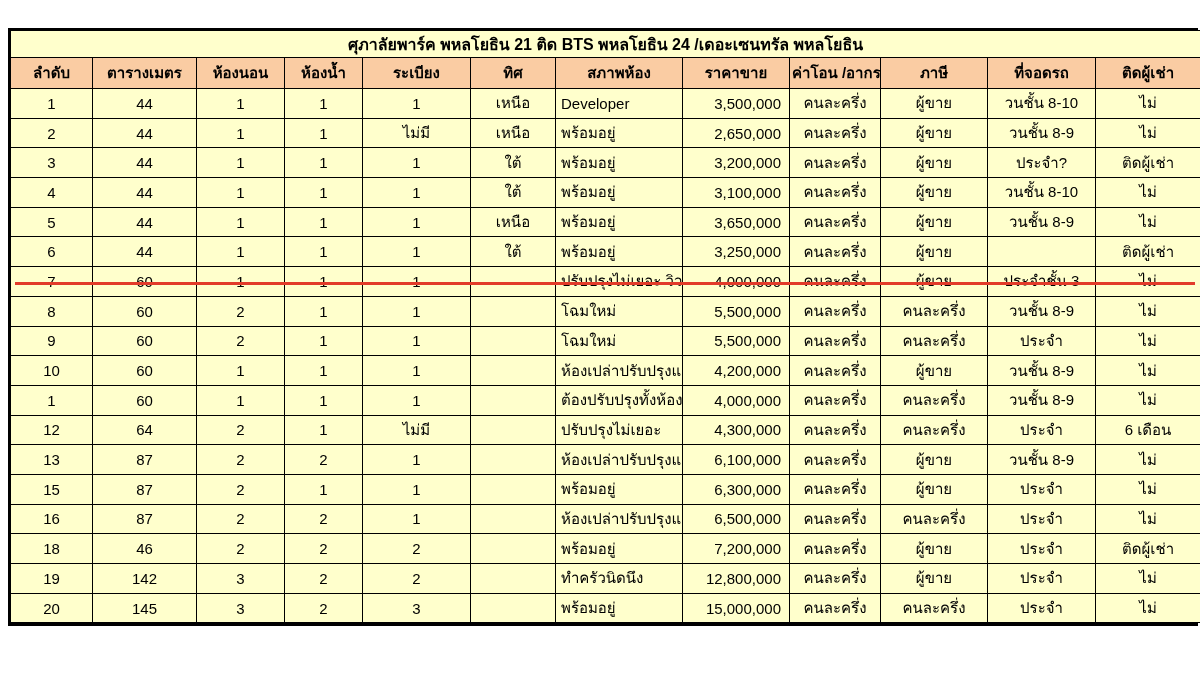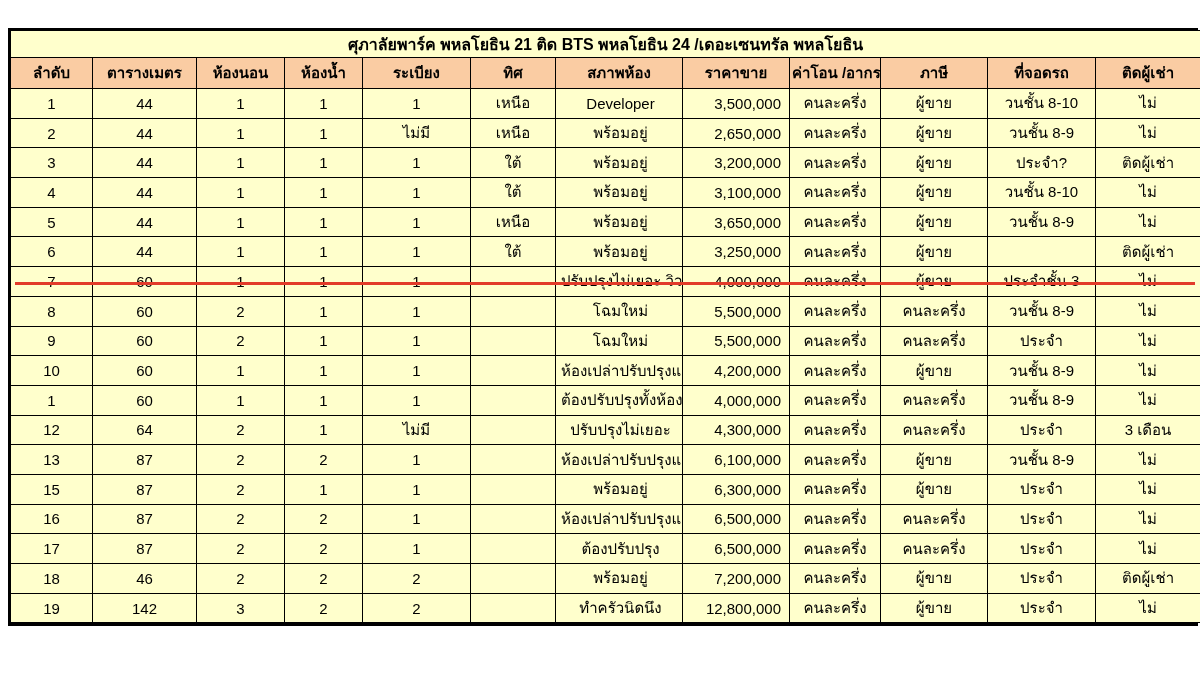--- a/index.html
+++ b/index.html
@@ -21,21 +21,21 @@
     padding: 0 2px;
   }
   tr.title-row th {
     height: 27px; background: #ffffcc; font-weight: bold; font-size: 16px;
     border-bottom: 1px solid #000;
   }
   tr.header-row th {
     height: 31px; background: #facca3; font-weight: bold; font-size: 15px;
   }
   
-  td.col-condition { text-align: center; padding-left: 5px; }
+  td.col-condition { text-align: left; padding-left: 5px; }
   td.col-price { text-align: right; padding-right: 8px; }
   
   .strike-line {
     position: absolute; left: 5px; right: 1px; height: 2.5px;
     background: #e23b2a; z-index: 5; pointer-events: none;
   }
 </style>
 </head>
 <body>
 
@@ -234,21 +234,21 @@
           <td class="col-sqm">64</td>
           <td class="col-bed">2</td>
           <td class="col-bath">1</td>
           <td class="col-balcony">ไม่มี</td>
           <td class="col-direction"></td>
           <td class="col-condition">ปรับปรุงไม่เยอะ</td>
           <td class="col-price">4,300,000</td>
           <td class="col-transfer">คนละครึ่ง</td>
           <td class="col-tax">คนละครึ่ง</td>
           <td class="col-parking">ประจำ</td>
-          <td class="col-tenant">3 เดือน</td>
+          <td class="col-tenant">6 เดือน</td>
         </tr>
         <tr>
           <td class="col-no">13</td>
           <td class="col-sqm">87</td>
           <td class="col-bed">2</td>
           <td class="col-bath">2</td>
           <td class="col-balcony">1</td>
           <td class="col-direction"></td>
           <td class="col-condition">ห้องเปล่าปรับปรุงแล้ว</td>
           <td class="col-price">6,100,000</td>
@@ -272,34 +272,20 @@
           <td class="col-tenant">ไม่</td>
         </tr>
         <tr>
           <td class="col-no">16</td>
           <td class="col-sqm">87</td>
           <td class="col-bed">2</td>
           <td class="col-bath">2</td>
           <td class="col-balcony">1</td>
           <td class="col-direction"></td>
           <td class="col-condition">ห้องเปล่าปรับปรุงแล้ว</td>
-          <td class="col-price">6,500,000</td>
-          <td class="col-transfer">คนละครึ่ง</td>
-          <td class="col-tax">คนละครึ่ง</td>
-          <td class="col-parking">ประจำ</td>
-          <td class="col-tenant">ไม่</td>
-        </tr>
-        <tr>
-          <td class="col-no">17</td>
-          <td class="col-sqm">87</td>
-          <td class="col-bed">2</td>
-          <td class="col-bath">2</td>
-          <td class="col-balcony">1</td>
-          <td class="col-direction"></td>
-          <td class="col-condition">ต้องปรับปรุง</td>
           <td class="col-price">6,500,000</td>
           <td class="col-transfer">คนละครึ่ง</td>
           <td class="col-tax">คนละครึ่ง</td>
           <td class="col-parking">ประจำ</td>
           <td class="col-tenant">ไม่</td>
         </tr>
         <tr>
           <td class="col-no">18</td>
           <td class="col-sqm">46</td>
           <td class="col-bed">2</td>
@@ -317,19 +303,33 @@
           <td class="col-no">19</td>
           <td class="col-sqm">142</td>
           <td class="col-bed">3</td>
           <td class="col-bath">2</td>
           <td class="col-balcony">2</td>
           <td class="col-direction"></td>
           <td class="col-condition">ทำครัวนิดนึง</td>
           <td class="col-price">12,800,000</td>
           <td class="col-transfer">คนละครึ่ง</td>
           <td class="col-tax">ผู้ขาย</td>
+          <td class="col-parking">ประจำ</td>
+          <td class="col-tenant">ไม่</td>
+        </tr>
+        <tr>
+          <td class="col-no">20</td>
+          <td class="col-sqm">145</td>
+          <td class="col-bed">3</td>
+          <td class="col-bath">2</td>
+          <td class="col-balcony">3</td>
+          <td class="col-direction"></td>
+          <td class="col-condition">พร้อมอยู่</td>
+          <td class="col-price">15,000,000</td>
+          <td class="col-transfer">คนละครึ่ง</td>
+          <td class="col-tax">คนละครึ่ง</td>
           <td class="col-parking">ประจำ</td>
           <td class="col-tenant">ไม่</td>
         </tr>
       </tbody>
   </table>
   <div class="strike-line" id="strike-line" style="top: 252.469px;"></div>
 </div>
 
 </body></html>

